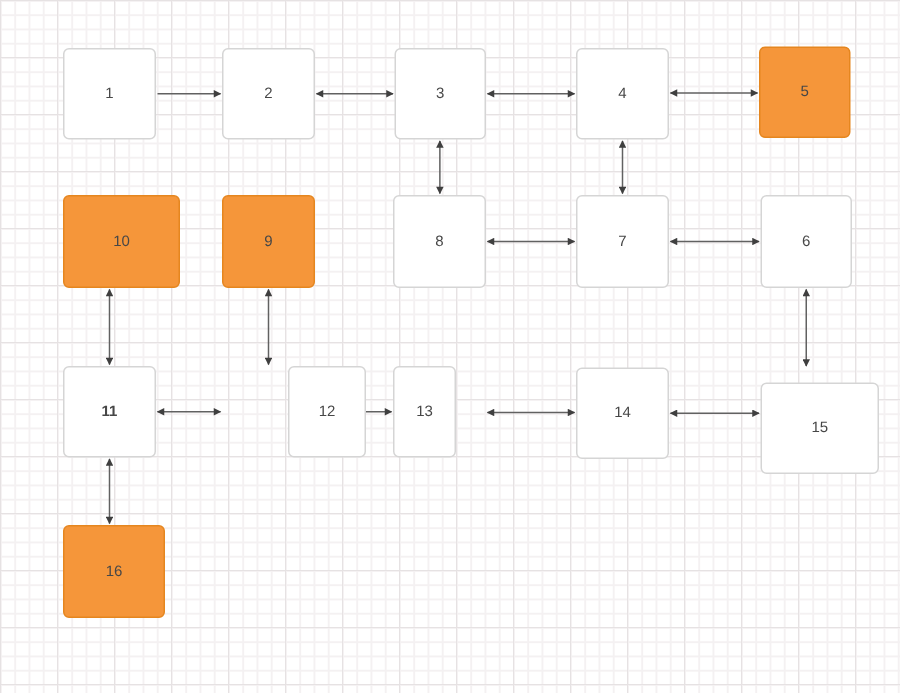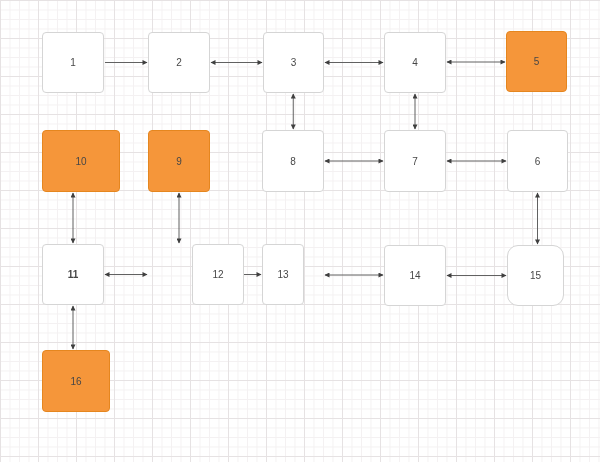--- a/index.html
+++ b/index.html
@@ -115,19 +115,19 @@
     </div>
     <div class="node" style="left: 148px; top: 244px; width: 52px; height: 61px; margin-left: 44px;">
       <span>12</span>
     </div>
     <div class="node" style="left: 262px; top: 244px; width: 42px; height: 61px;">
       <span>13</span>
     </div>
     <div class="node" style="left: 384px; top: 245px; width: 62px; height: 61px;">
       <span>14</span>
     </div>
-    <div class="node" style="left: 507px; top: 245px; width: 57px; height: 61px; border-radius: 11px;">
+    <div class="node" style="left: 507px; top: 255px; width: 79px; height: 61px;">
       <span>15</span>
     </div>
     <div class="node highlight" style="left: 42px; top: 350px; width: 68px; height: 62px;">
       <span>16</span>
     </div>
   </div>
 
 </body></html>

